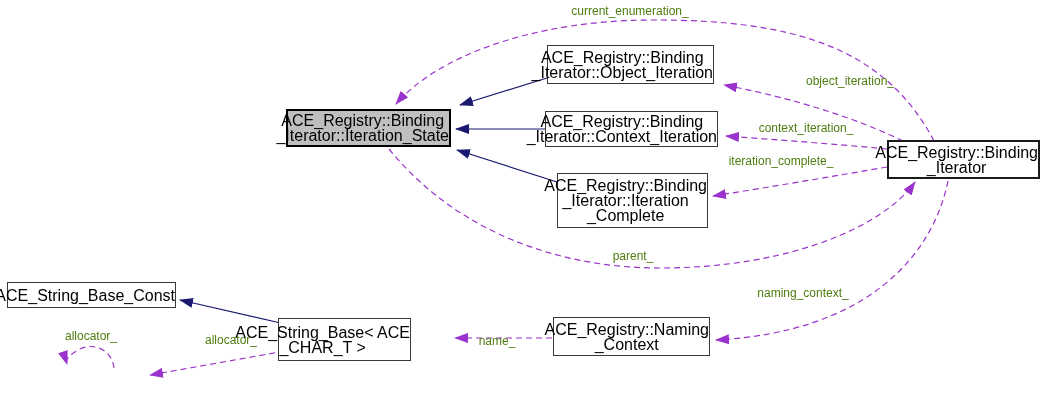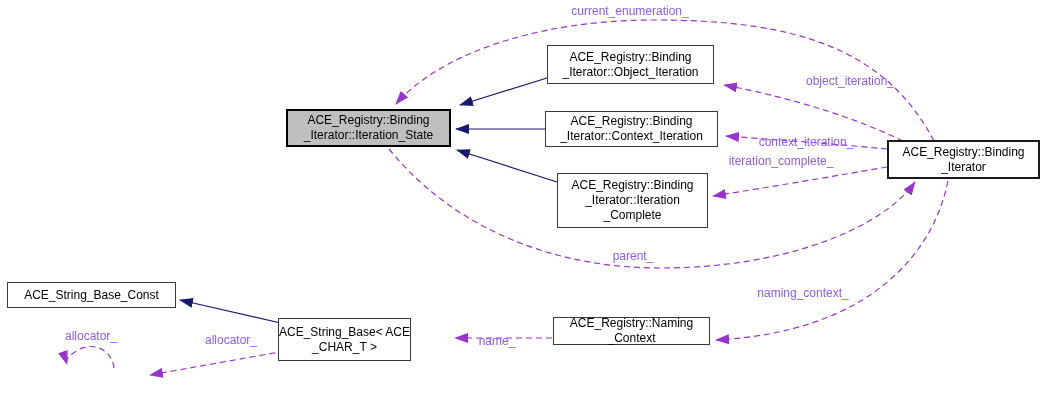--- a/index.html
+++ b/index.html
@@ -16,43 +16,43 @@
     left: 0; top: 0;
     width: 1047px; height: 403px;
   }
   .node {
     position: absolute;
     box-sizing: border-box;
     background: #ffffff;
     border: 1px solid #3a3a3a;
     display: flex;
     align-items: center;
-    justify-content: center;
-    font-size: 12px;
+    justify-content: flex-end;
+    font-size: 16px;
     line-height: 15px;
     color: #000000;
     cursor: pointer;
   }
   .node > span {
     white-space: pre;
     text-align: center;
     display: block;
   }
   .node.highlight {
     background: #bfbfbf;
     border: 2px solid #000000;
   }
   .node.bold-border {
     border: 2px solid #1a1a1a;
   }
   .elabel {
     position: absolute;
     transform: translateX(-50%);
     font-size: 12px;
-    color: #8b5cf6;
+    color: #4d7c0f;
     white-space: nowrap;
   }
 </style>
 </head>
 <body>
 
 <div id="canvas">
 
   <svg id="edges" viewBox="0 0 1047 403">
     <defs>
@@ -109,28 +109,28 @@
   <div class="node" style="left:7px;top:282px;width:169px;height:26px">
     <span>ACE_String_Base_Const</span>
   </div>
 
   <div class="node" style="left:278px;top:318px;width:133px;height:43px">
     <span>ACE_String_Base&lt; ACE
 _CHAR_T &gt;</span>
   </div>
 
 
-  <div class="node" style="left:553px;top:317px;width:157px;height:28px">
+  <div class="node" style="left:553px;top:317px;width:157px;height:39px">
     <span>ACE_Registry::Naming
 _Context</span>
   </div>
 
   <span class="elabel" style="left:630px;top:4px">current_enumeration_</span>
   <span class="elabel" style="left:850px;top:74px">object_iteration_</span>
-  <span class="elabel" style="left:806px;top:135px">context_iteration_</span>
+  <span class="elabel" style="left:806px;top:121px">context_iteration_</span>
   <span class="elabel" style="left:781px;top:154px">iteration_complete_</span>
   <span class="elabel" style="left:633px;top:249px">parent_</span>
   <span class="elabel" style="left:803px;top:286px">naming_context_</span>
   <span class="elabel" style="left:497px;top:334px">name_</span>
   <span class="elabel" style="left:231px;top:333px">allocator_</span>
   <span class="elabel" style="left:91px;top:329px">allocator_</span>
 
 </div>
 
 </body></html>

